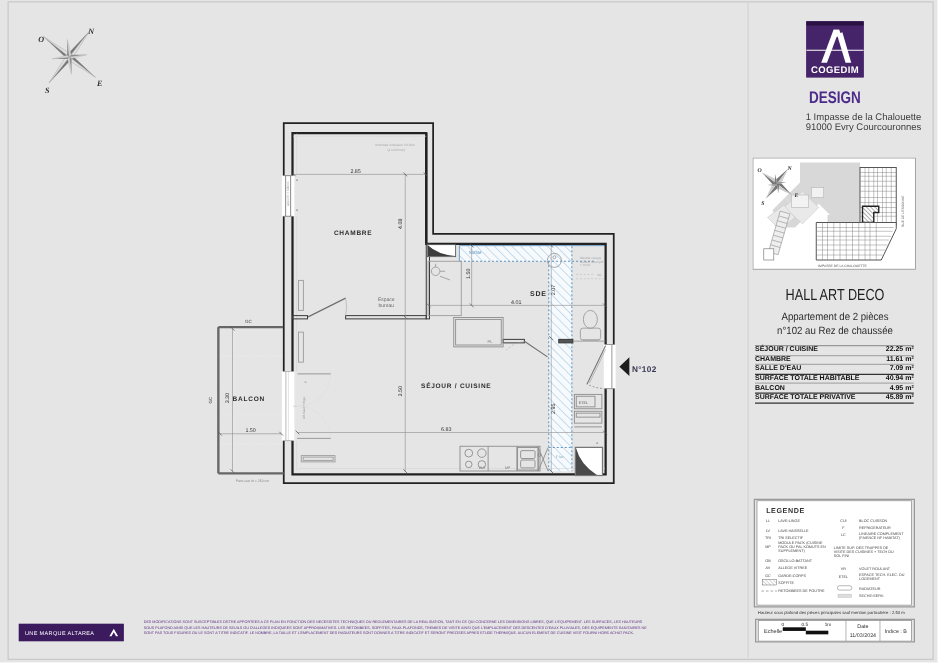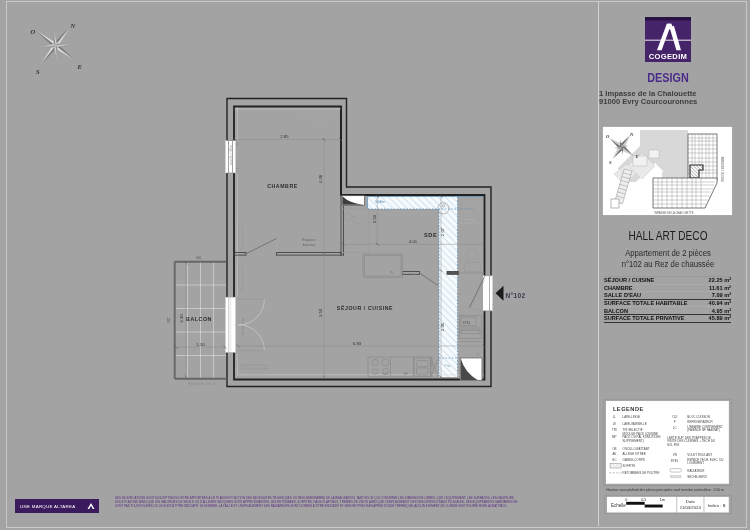--- a/index.html
+++ b/index.html
@@ -1,23 +1,23 @@
 <!DOCTYPE html>
 <html><head>
 <meta charset="utf-8">
 <style>
   html,body{margin:0;padding:0;background:#fff;}
-  #page{position:relative;width:750px;height:530px;background:#a3a3a3;font-family:"Liberation Sans",sans-serif;overflow:hidden;}
+  #page{position:relative;width:750px;height:530px;background:#e5e5e5;font-family:"Liberation Sans",sans-serif;overflow:hidden;}
   .abs{position:absolute;}
   #frame{left:6px;top:1px;width:739px;height:525px;border:1px solid #c9c9c9;}
   #vsep{left:598px;top:1px;width:0;height:525px;border-left:1px solid #d4d4d4;}
   
   #logo{left:645px;top:17px;width:46px;height:45px;background:#46246a;}
   #design{left:599px;top:70px;width:138px;text-align:center;color:#4b2b8a;font-size:13.5px;font-weight:bold;transform:scaleX(0.8);}
-  #addr{left:599px;top:90px;width:138px;text-align:left;color:#3d3d3d;font-size:7.6px;line-height:8.3px;font-weight:bold;}
+  #addr{left:599px;top:90px;width:138px;text-align:right;color:#3d3d3d;font-size:7.6px;line-height:8.3px;}
   #siteplan{left:602px;top:126px;}
   #hall{left:599px;top:228px;width:138px;text-align:center;color:#1d1d1d;font-size:12.8px;transform:scaleX(0.79);}
   #apt{left:599px;top:248px;width:138px;text-align:center;color:#2b2b2b;font-size:8.4px;line-height:10.5px;transform:scaleX(0.92);}
   #tbl{left:604px;top:276px;width:127px;border-collapse:collapse;border-top:1px solid #999;}
   #tbl td{font-size:5.6px;padding:0;color:#111;height:6.6px;vertical-align:middle;font-weight:bold;font-family:"Liberation Sans",sans-serif;}
   #tbl td.v{text-align:right;}
   #tbl tr.r1 td{border-bottom:0.8px solid #aaa;}
   #tbl tr.r2 td{border-bottom:1.1px solid #333;}
   #tbl tr.r3 td{border-bottom:1.1px solid #333;}
   #legend{left:603px;top:400px;width:127px;height:85px;border:0.8px solid #999;}

